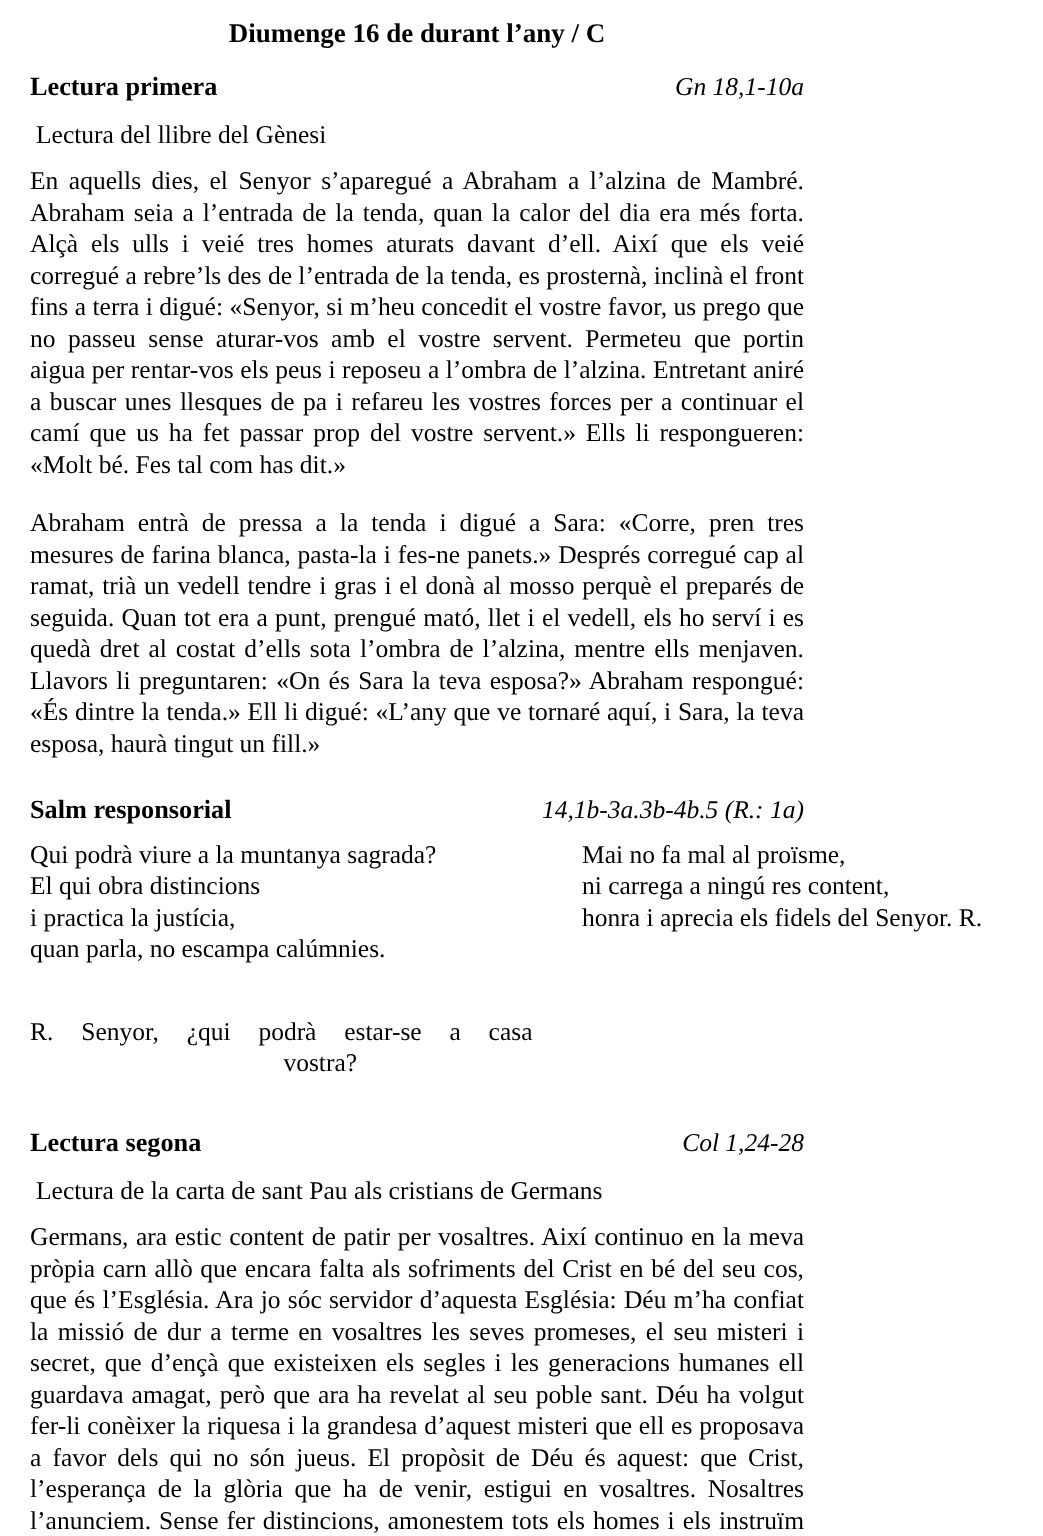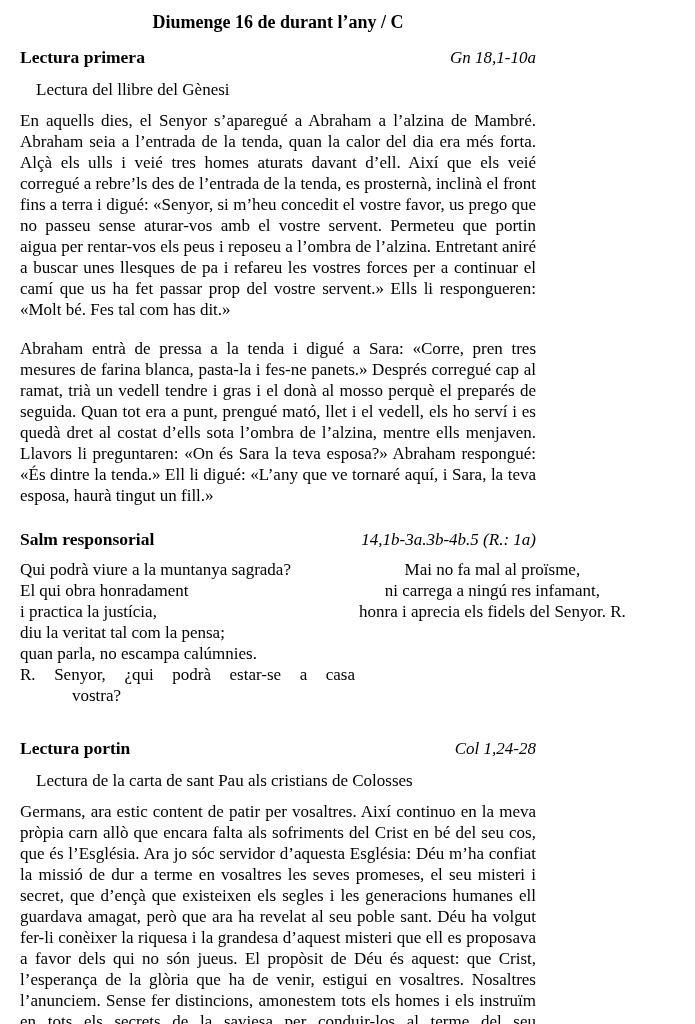--- a/index.html
+++ b/index.html
@@ -38,54 +38,55 @@
   .head-label {
     font-weight: bold;
     font-size: 17.5px;
   }
   .head-ref {
     font-weight: normal;
     font-size: 17px;
     font-style: italic;
   }
   .source-line {
-    margin: 0 0 10px 16px;
+    margin: 0 0 10px 4px;
   }
   .para {
     margin: 0 0 18px 0;
     text-align: justify;
   }
   .psalm-head {
     margin-bottom: 9px;
     margin-top: 23px;
   }
   .psalm-columns {
     display: flex;
     margin: 0 0 32px 0;
   }
   .psalm-col-left {
     width: 335px;
     flex: 0 0 335px;
   }
   .psalm-col-right {
-    margin-left: 4px;
+    margin-left: 33px;
     flex: 1;
-    text-align: center;
   }
   .verse-line {
     white-space: nowrap;
   }
   .psalm-response {
+    margin-top: 34px;
   }
   .response-line1 {
     text-align: justify;
     text-align-last: justify;
   }
   .response-line2 {
     padding-left: 52px;
+    text-align: center;
   }
   .psalm-stanza2 {
     margin-top: 31px;
   }
 </style>
 </head>
 <body>
 
 <div class="page">
 
@@ -104,42 +105,41 @@
 
   <div class="section-head psalm-head">
     <span class="head-label">Salm responsorial</span>
     <span class="head-ref">14,1b-3a.3b-4b.5 (R.: 1a)</span>
   </div>
 
   <div class="psalm-columns">
 
     <div class="psalm-col-left">
       <div class="verse-line">Qui podrà viure a la muntanya sagrada?</div>
-      <div class="verse-line">El qui obra honradament</div>
+      <div class="verse-line">El qui obra distincions</div>
       <div class="verse-line">i practica la justícia,</div>
-      <div class="verse-line">diu la veritat tal com la pensa;</div>
       <div class="verse-line">quan parla, no escampa calúmnies.</div>
       <div class="psalm-response">
         <div class="response-line1">R. Senyor, ¿qui podrà estar-se a casa</div>
         <div class="response-line2">vostra?</div>
       </div>
     </div>
 
     <div class="psalm-col-right">
       <div class="psalm-stanza1">
         <div class="verse-line">Mai no fa mal al proïsme,</div>
-        <div class="verse-line">ni carrega a ningú res infamant,</div>
+        <div class="verse-line">ni carrega a ningú res content,</div>
         <div class="verse-line">honra i aprecia els fidels del Senyor. R.</div>
       </div>
     </div>
 
   </div>
 
   <div class="section-head">
-    <span class="head-label">Lectura portin</span>
+    <span class="head-label">Lectura segona</span>
     <span class="head-ref">Col 1,24-28</span>
   </div>
 
-  <p class="source-line">Lectura de la carta de sant Pau als cristians de Colosses</p>
+  <p class="source-line">Lectura de la carta de sant Pau als cristians de Germans</p>
 
   <p class="para">Germans, ara estic content de patir per vosaltres. Així continuo en la meva pròpia carn allò que encara falta als sofriments del Crist en bé del seu cos, que és l’Església. Ara jo sóc servidor d’aquesta Església: Déu m’ha confiat la missió de dur a terme en vosaltres les seves promeses, el seu misteri i secret, que d’ençà que existeixen els segles i les generacions humanes ell guardava amagat, però que ara ha revelat al seu poble sant. Déu ha volgut fer-li conèixer la riquesa i la grandesa d’aquest misteri que ell es proposava a favor dels qui no són jueus. El propòsit de Déu és aquest: que Crist, l’esperança de la glòria que ha de venir, estigui en vosaltres. Nosaltres l’anunciem. Sense fer distincions, amonestem tots els homes i els instruïm en tots els secrets de la saviesa per conduir-los al terme del seu desplegament en Crist.</p>
 
 </div>
 
 </body></html>

